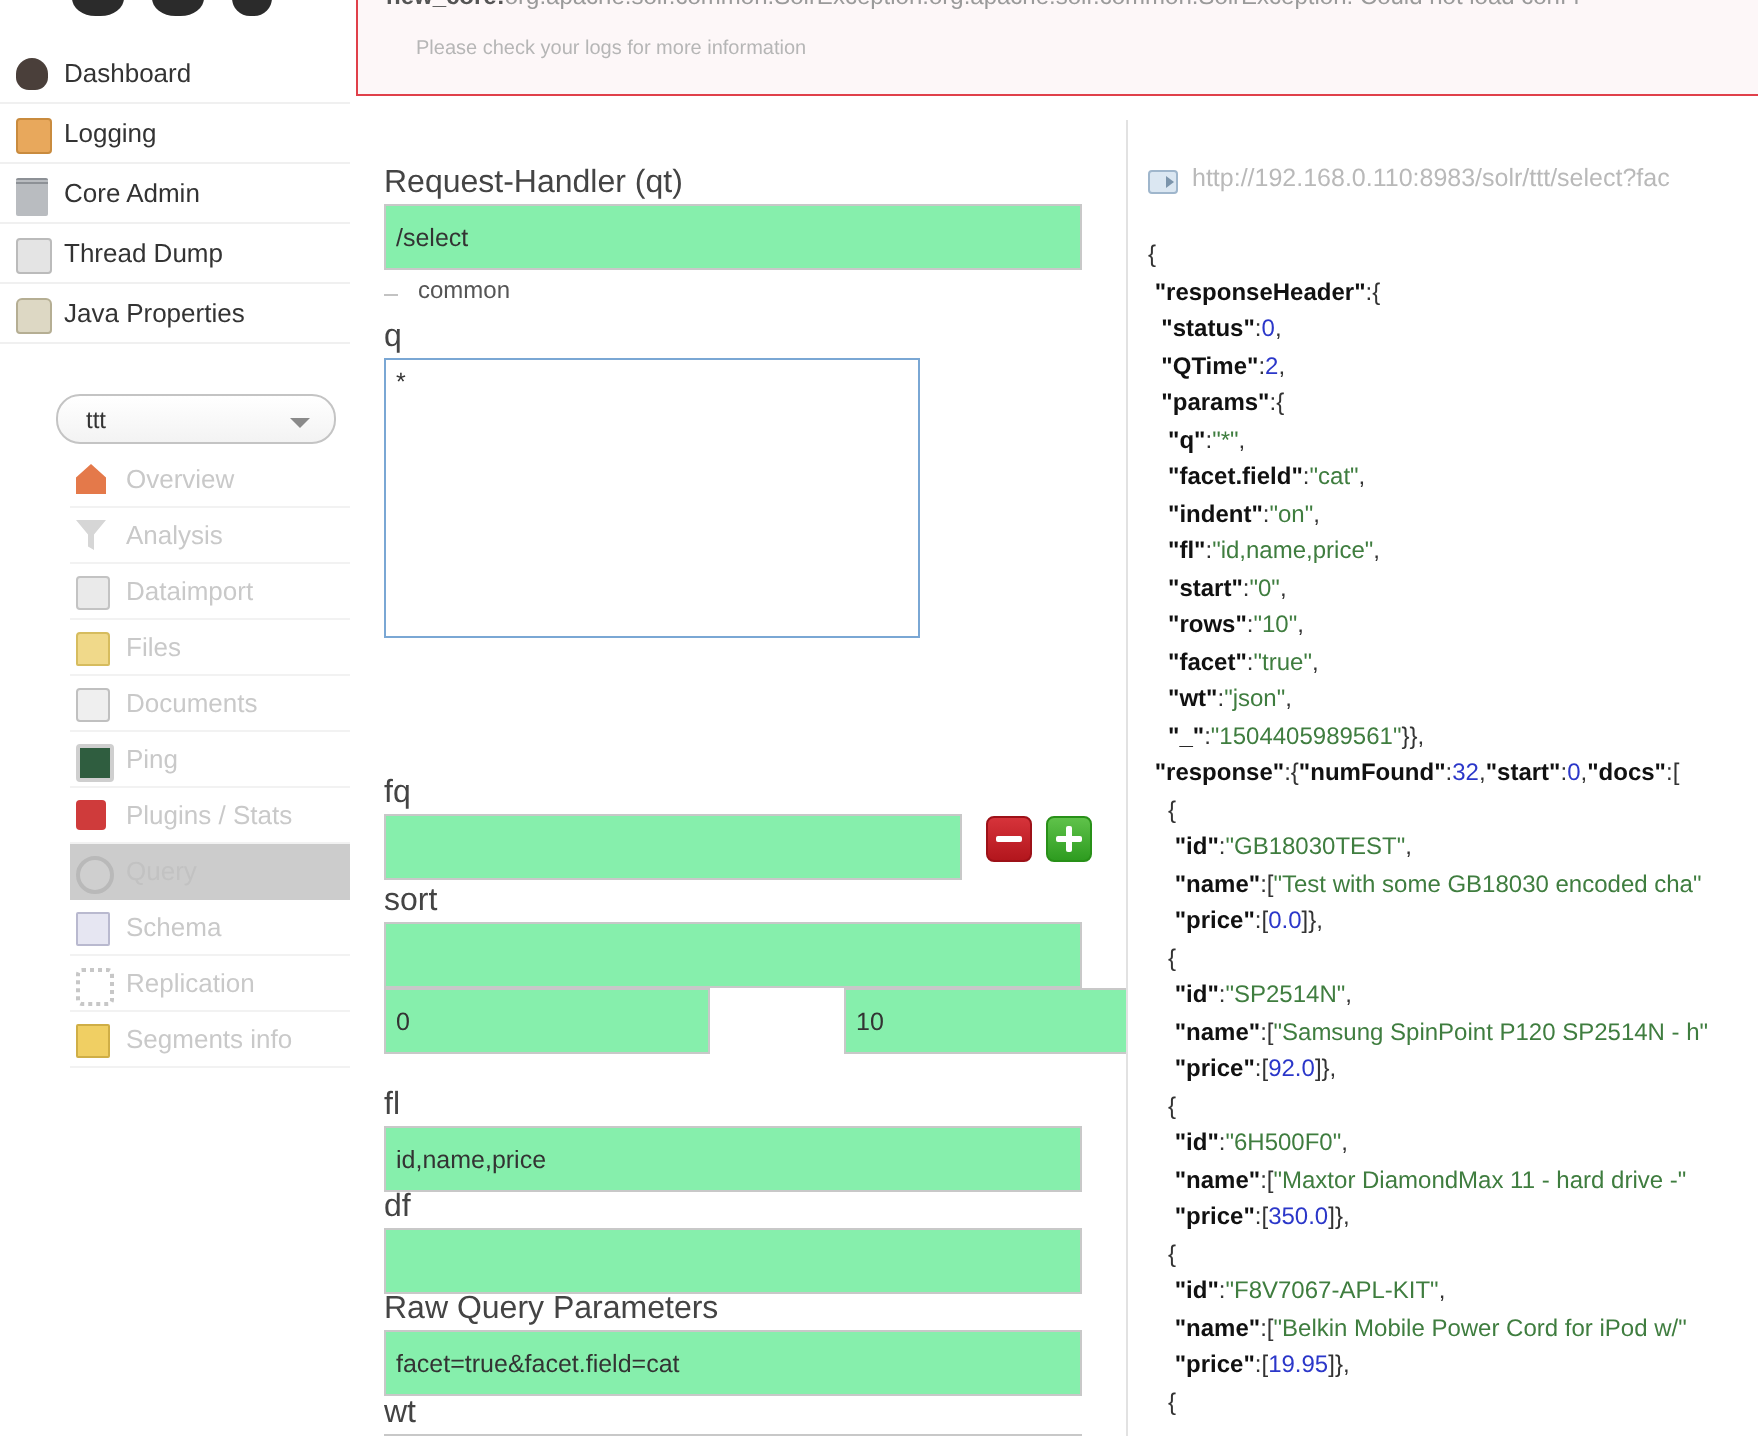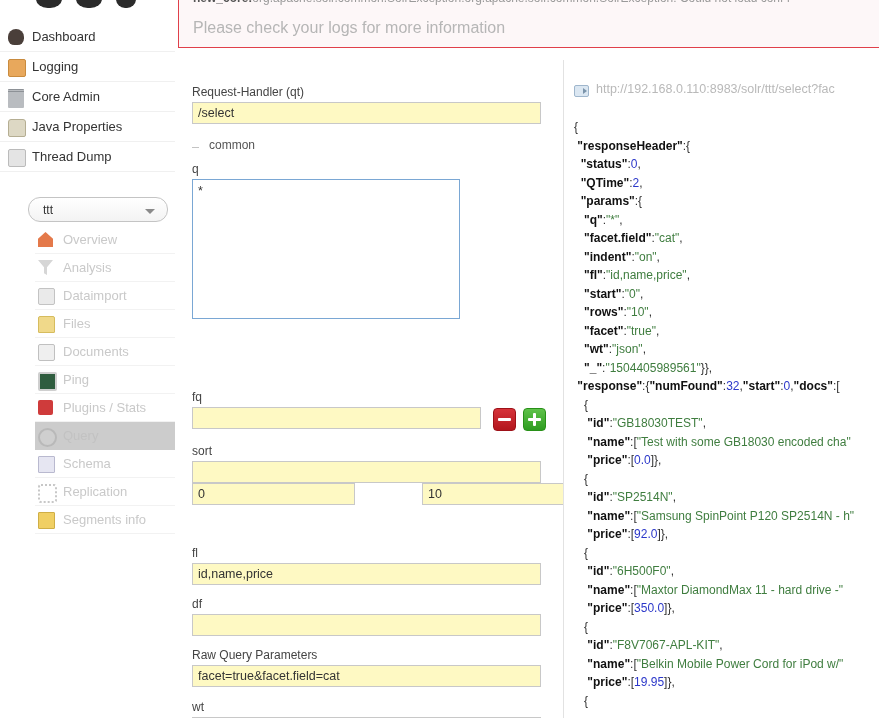--- a/index.html
+++ b/index.html
@@ -102,35 +102,35 @@
     background: #fdf7f8;
     overflow: hidden;
   }
   #error-title {
     position: absolute; left: 14px; top: 1px; width: 1200px;
     font-size: 12px; font-weight: bold; color: #555;
     white-space: nowrap; line-height: 12px;
   }
   #error-title .err-rest { font-weight: normal; color: #9a9a9a; }
   #error-sub {
-    position: absolute; left: 14px; top: 28px;
-    font-size: 16px; color: #b6b6b6; white-space: nowrap;
+    position: absolute; left: 29px; top: 28px;
+    font-size: 10px; color: #b6b6b6; white-space: nowrap;
   }
 
   
   #query-panel {
     position: absolute; left: 178px; top: 60px; width: 385px; height: 658px;
     overflow: hidden; background: #fff;
   }
   .fld-label {
-    font-size: 12px; color: #444; margin: 0 0 3px 0; line-height: 14px;
+    font-size: 16px; color: #444; margin: 0 0 3px 0; line-height: 14px;
   }
   .txt-input {
-    box-sizing: border-box; width: 349px; height: 22px;
-    border: 1px solid #c8c8c8; background: #fef9c3;
+    box-sizing: border-box; width: 349px; height: 33px;
+    border: 1px solid #c8c8c8; background: #86efac;
     font-family: "Liberation Sans", sans-serif; font-size: 12.5px;
     color: #333; padding: 0 5px; line-height: 23px;
     display: block;
   }
   .field { margin-bottom: 9px; }
 
   #rh-block { position: absolute; left: 14px; top: 25px; }
   #common-legend {
     position: absolute; left: 14px; top: 80px; width: 351px; height: 14px;
   }
@@ -249,26 +249,26 @@
       </div>
       <div class="menu-item">
         <span class="mi-ico ico-log"></span>
         <span>Logging</span>
       </div>
       <div class="menu-item">
         <span class="mi-ico ico-core"></span>
         <span>Core Admin</span>
       </div>
       <div class="menu-item">
+        <span class="mi-ico ico-thread"></span>
+        <span>Thread Dump</span>
+      </div>
+      <div class="menu-item">
         <span class="mi-ico ico-java"></span>
         <span>Java Properties</span>
-      </div>
-      <div class="menu-item">
-        <span class="mi-ico ico-thread"></span>
-        <span>Thread Dump</span>
       </div>
     </div>
 
     <div id="core-selector-wrap">
       <div id="core-selector">
         <span>ttt</span>
         <span class="caret"></span>
       </div>
     </div>
 

